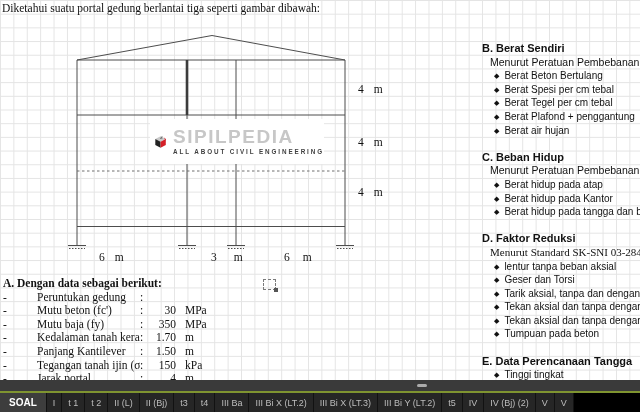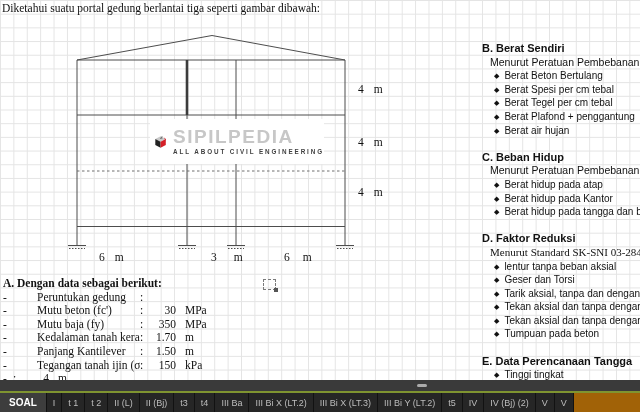--- a/index.html
+++ b/index.html
@@ -46,21 +46,21 @@
   .panel .phd{font-weight:bold;font-size:11px;height:13.6px;line-height:13.6px;white-space:nowrap;}
   .panel .sub{font-size:10.5px;height:13.6px;line-height:13.6px;padding-left:8px;white-space:nowrap;}
   .panel .sub.serif-sub{font-family:"Liberation Serif",serif;font-size:11px;}
   .b-row{display:flex;align-items:center;height:13.6px;line-height:13.6px;padding-left:12px;white-space:nowrap;}
   .b-row .dia{font-size:7px;margin-right:5px;color:#111;}
   .b-row .btxt{font-size:10px;}
   
   .hscroll{position:absolute;left:0;top:380px;width:640px;height:11px;background:#3a3a3a;}
   .hscroll .thumb{position:absolute;left:417px;top:3.5px;width:10px;height:3.5px;background:#ababab;border-radius:2px;}
   
-  .tabbar{position:absolute;left:0;top:391px;width:640px;height:21px;background:#a16207;
+  .tabbar{position:absolute;left:0;top:391px;width:640px;height:21px;background:#000000;
     display:flex;overflow:hidden;border-top:2px solid #7f9430;box-sizing:border-box;}
   .tab{flex:0 0 auto;display:flex;align-items:center;justify-content:center;
     padding:0 6px;font-size:9px;color:#bdbdbd;background:#262626;
     border-right:1px solid #121212;border-top:2px solid #7f9430;margin-top:-2px;
     white-space:nowrap;cursor:pointer;}
   .tab.active{background:#3d3d3d;color:#fff;font-weight:bold;font-size:10px;
     border-top:2px solid #2d7d9e;padding:0 9px;}
 </style>
 </head>
 <body>
@@ -166,20 +166,21 @@
         <div class="a-row">
           <span class="dash">-</span>
           <span class="lbl">Tegangan tanah ijin (σ</span>
           <span class="col">:</span>
           <span class="val">150</span>
           <span class="unit">kPa</span>
         </div>
 
         <div class="a-row">
           <span class="dash">-</span>
+          <span class="lbl">Jarak portal</span>
           <span class="col">:</span>
           <span class="val">4</span>
           <span class="unit">m</span>
         </div>
       </div>
   </div>
 
   <div class="panels" id="right-panels">
 
       <div class="panel">

